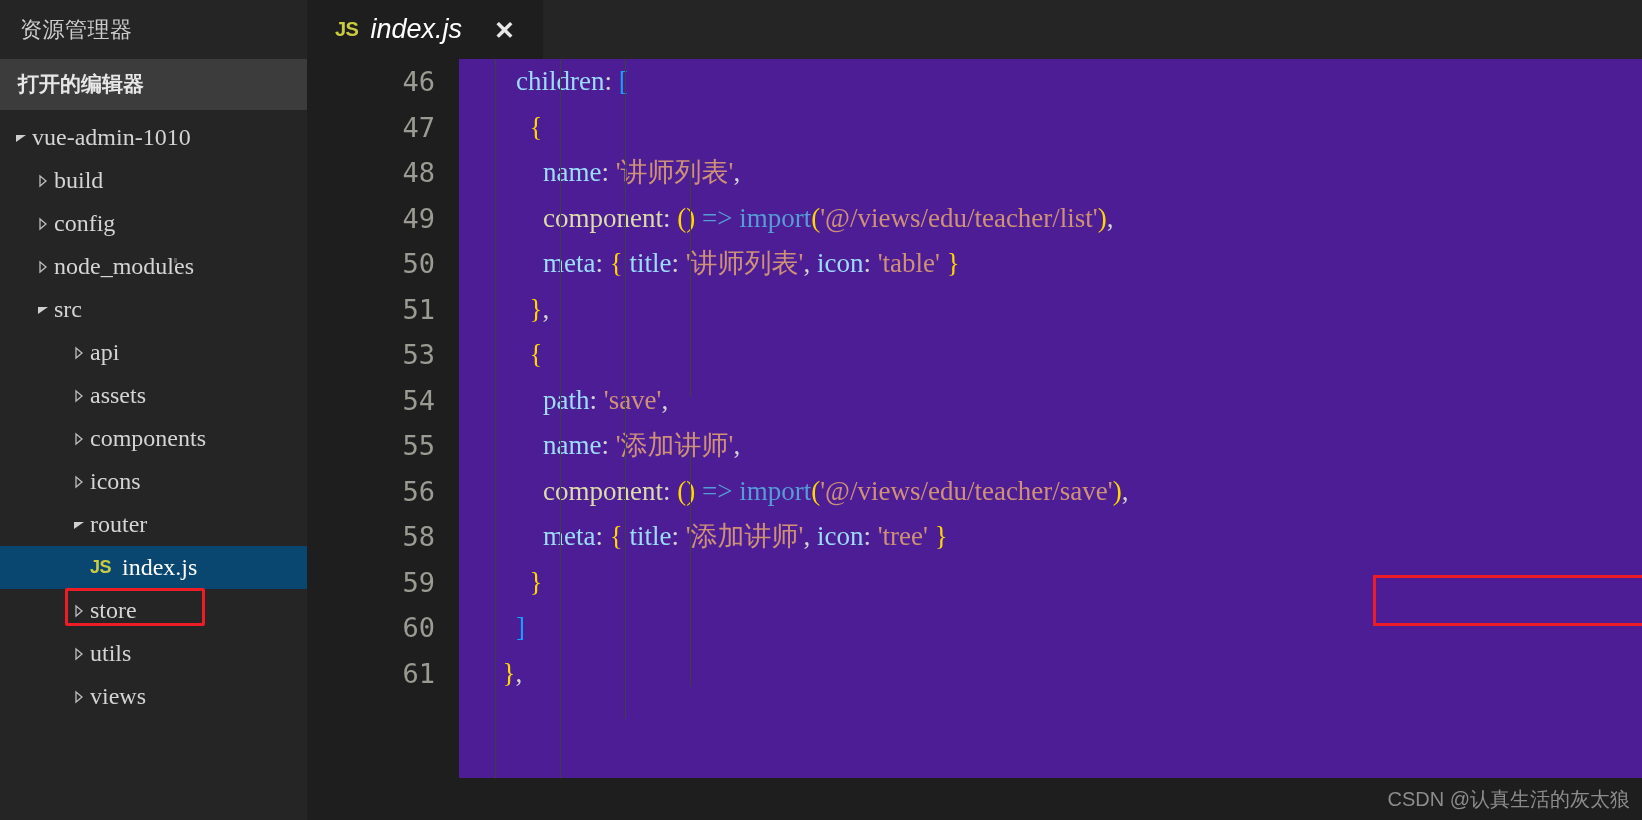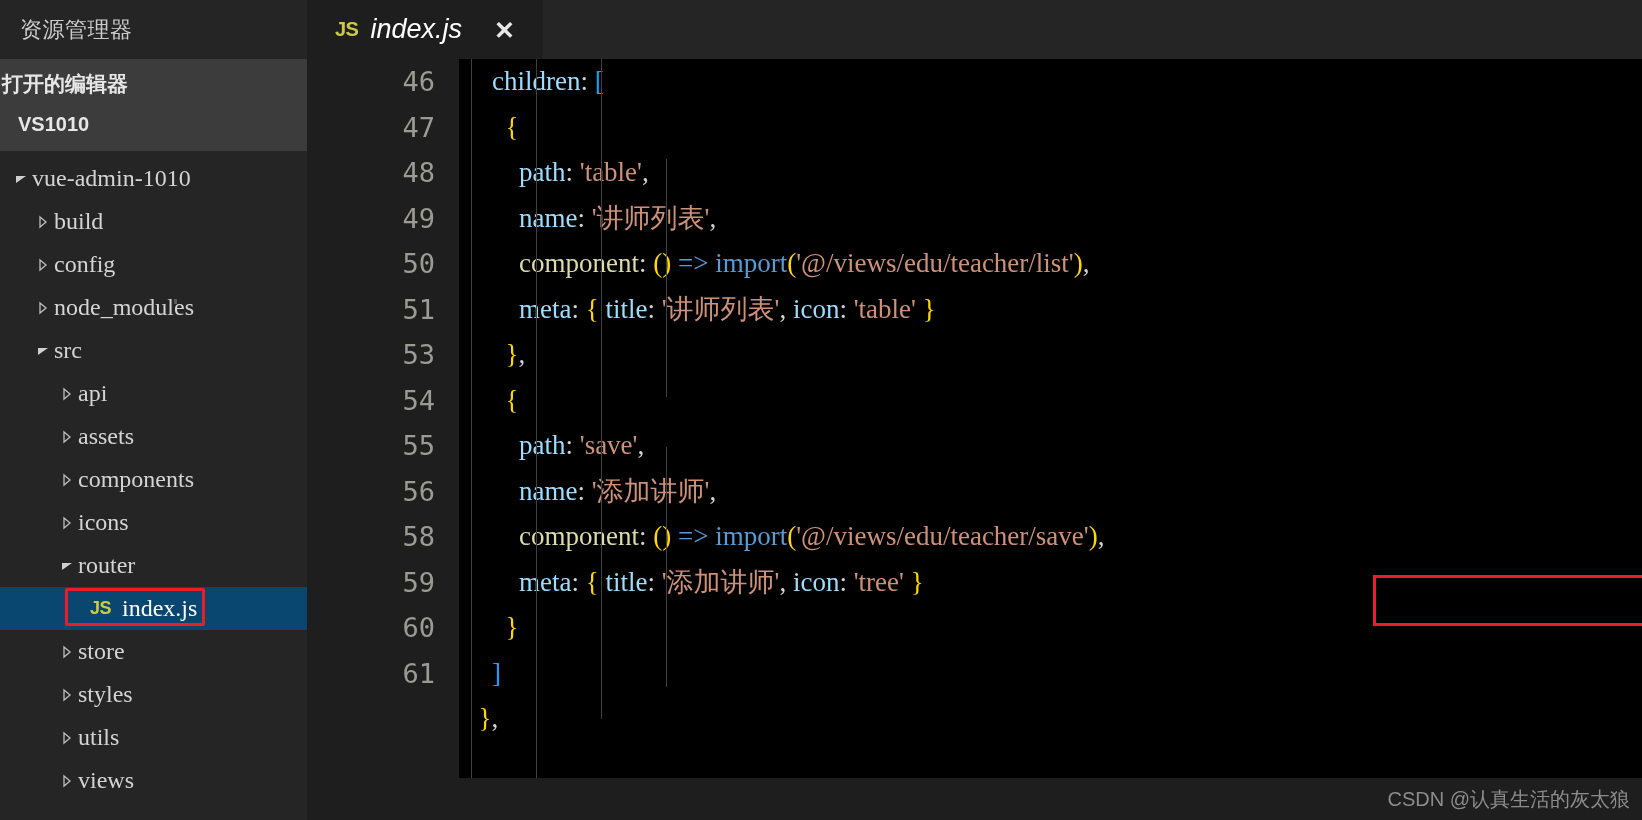--- a/index.html
+++ b/index.html
@@ -27,21 +27,21 @@
     font-size:22px;
     letter-spacing:0.5px;
     white-space:nowrap;
   }
   .open-editors {
     background:#3c3c3c;
     padding:4px 0 6px 0;
   }
   .oe-header {
     height:41px; line-height:41px;
-    padding-left:2px;
+    padding-left:18px;
     color:#e7e7e7;
     font-size:21px;
     font-weight:bold;
     white-space:nowrap;
   }
   .oe-item {
     height:41px; line-height:41px;
     padding-left:18px;
     color:#e7e7e7;
     font-size:20px;
@@ -70,21 +70,21 @@
   .row .jsicon {
     color:#cbcb41;
     font-size:18px;
     font-weight:bold;
     font-family:"Liberation Sans", sans-serif;
     margin-right:11px;
     letter-spacing:-0.5px;
   }
   .depth0 { padding-left:10px; }
   .depth1 { padding-left:32px; }
-  .depth2 { padding-left:56px; }
+  .depth2 { padding-left:56px;margin-left:12px; }
   .depth3 { padding-left:68px; }
 
   
   .annot-file {
     position:absolute;
     border:3px solid #ee1c24;
     left:65px; top:588px;
     width:140px; height:38px;
     pointer-events:none;
     border-radius:2px;
@@ -113,21 +113,21 @@
   .tab .name {
     color:#ffffff; font-size:27px; font-style:italic;
     font-family:"Liberation Sans", sans-serif;
   }
   .tab .close {
     position:absolute; right:28px; top:50%; transform:translateY(-50%);
     color:#e8e8e8; font-size:25px; font-weight:bold; line-height:1;
   }
 
   
-  .editor { flex:1; display:flex; position:relative; background:#000000; overflow:hidden; }
+  .editor { flex:1; display:flex; position:relative; background:#4c1d95; overflow:hidden;gap:24px; }
   .gutter {
     width:152px; flex:0 0 152px;
     background:#1e1e1e;
     position:relative;
     padding-top:0;
   }
   .ln {
     height:45.5px; line-height:45.5px;
     text-align:right;
     padding-right:24px;
@@ -181,21 +181,20 @@
 </head>
 <body>
 
 <div class="app">
 
   <div class="sidebar">
     <div class="explorer-title">资源管理器</div>
 
     <div class="open-editors">
       <div class="oe-header">打开的编辑器</div>
-      <div class="oe-item">VS1010</div>
     </div>
 
     <div class="tree" id="tree-root">
       <div class="sidebar-top-tick"></div>
     <div class="row depth0">
           <span class="twisty">
             <svg width="16" height="16" viewBox="0 0 16 16">
               <path d="M3 5 L13 5 L3 12 Z" fill="#cfcfcf"></path>
             </svg>
           </span>
@@ -278,28 +277,20 @@
           <span class="jsicon">JS</span>
           <span class="label">index.js</span>
         </div>
         <div class="row depth2">
           <span class="twisty">
             <svg width="14" height="16" viewBox="0 0 14 16">
               <path d="M4 3 L10 8 L4 13 Z" fill="none" stroke="#bdbdbd" stroke-width="1.3"></path>
             </svg>
           </span>
           <span class="label">store</span>
-        </div>
-        <div class="row depth2">
-          <span class="twisty">
-            <svg width="14" height="16" viewBox="0 0 14 16">
-              <path d="M4 3 L10 8 L4 13 Z" fill="none" stroke="#bdbdbd" stroke-width="1.3"></path>
-            </svg>
-          </span>
-          <span class="label">styles</span>
         </div>
         <div class="row depth2">
           <span class="twisty">
             <svg width="14" height="16" viewBox="0 0 14 16">
               <path d="M4 3 L10 8 L4 13 Z" fill="none" stroke="#bdbdbd" stroke-width="1.3"></path>
             </svg>
           </span>
           <span class="label">utils</span>
         </div>
         <div class="row depth2">
@@ -345,21 +336,20 @@
       <div class="code" id="code">
         <div class="guides">
           <div class="guide" style="left:12px;  top:0;    height:820px;"></div>
           <div class="guide" style="left:77px;  top:0;    height:820px;"></div>
           <div class="guide" style="left:142px; top:0;    height:660px;"></div>
           <div class="guide" style="left:207px; top:100px;height:238px;"></div>
           <div class="guide" style="left:207px; top:388px;height:240px;"></div>
         </div>
       <div class="cl"><span class="t-white">    </span><span class="t-prop">children</span><span class="t-punc">: </span><span class="t-br-b">[</span></div>
           <div class="cl"><span class="t-white">      </span><span class="t-br-y">{</span></div>
-          <div class="cl"><span class="t-white">        </span><span class="t-prop">path</span><span class="t-punc">: </span><span class="t-str">'table'</span><span class="t-punc">,</span></div>
           <div class="cl"><span class="t-white">        </span><span class="t-prop">name</span><span class="t-punc">: </span><span class="t-str">'讲师列表'</span><span class="t-punc">,</span></div>
           <div class="cl"><span class="t-white">        </span><span class="t-fn">component</span><span class="t-punc">: </span><span class="t-br-y">()</span><span class="t-punc"> </span><span class="t-kw">=&gt;</span><span class="t-punc"> </span><span class="t-kw">import</span><span class="t-br-y">(</span><span class="t-str">'@/views/edu/teacher/list'</span><span class="t-br-y">)</span><span class="t-punc">,</span></div>
           <div class="cl"><span class="t-white">        </span><span class="t-prop">meta</span><span class="t-punc">: </span><span class="t-br-y">{</span><span class="t-punc"> </span><span class="t-prop">title</span><span class="t-punc">: </span><span class="t-str">'讲师列表'</span><span class="t-punc">, </span><span class="t-prop">icon</span><span class="t-punc">: </span><span class="t-str">'table'</span><span class="t-punc"> </span><span class="t-br-y">}</span></div>
           <div class="cl"><span class="t-white">      </span><span class="t-br-y">}</span><span class="t-punc">,</span></div>
           <div class="cl"><span class="t-white">      </span><span class="t-br-y">{</span></div>
           <div class="cl"><span class="t-white">        </span><span class="t-prop">path</span><span class="t-punc">: </span><span class="t-str">'save'</span><span class="t-punc">,</span></div>
           <div class="cl"><span class="t-white">        </span><span class="t-prop">name</span><span class="t-punc">: </span><span class="t-str">'添加讲师'</span><span class="t-punc">,</span></div>
           <div class="cl"><span class="t-white">        </span><span class="t-fn">component</span><span class="t-punc">: </span><span class="t-br-y">()</span><span class="t-punc"> </span><span class="t-kw">=&gt;</span><span class="t-punc"> </span><span class="t-kw">import</span><span class="t-br-y">(</span><span class="t-str">'@/views/edu/teacher/save'</span><span class="t-br-y">)</span><span class="t-punc">,</span></div>
           <div class="cl"><span class="t-white">        </span><span class="t-prop">meta</span><span class="t-punc">: </span><span class="t-br-y">{</span><span class="t-punc"> </span><span class="t-prop">title</span><span class="t-punc">: </span><span class="t-str">'添加讲师'</span><span class="t-punc">, </span><span class="t-prop">icon</span><span class="t-punc">: </span><span class="t-str">'tree'</span><span class="t-punc"> </span><span class="t-br-y">}</span></div>
           <div class="cl"><span class="t-white">      </span><span class="t-br-y">}</span></div>

